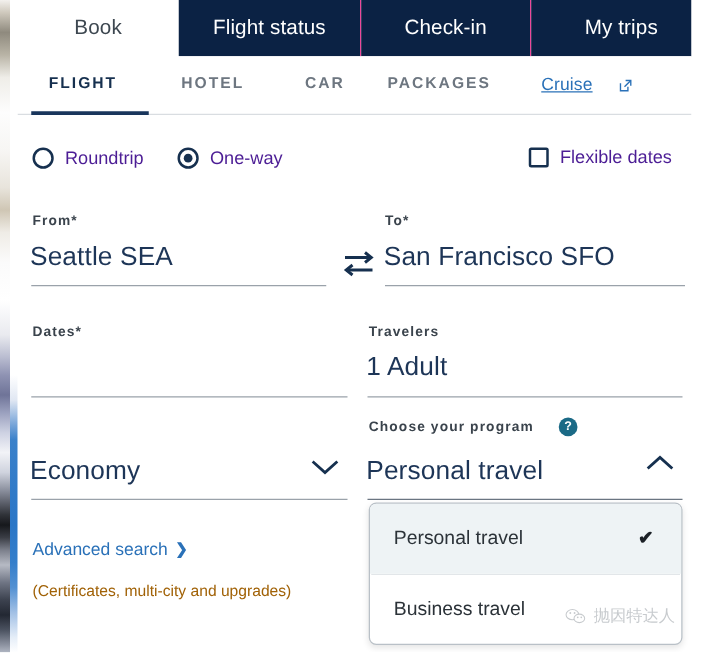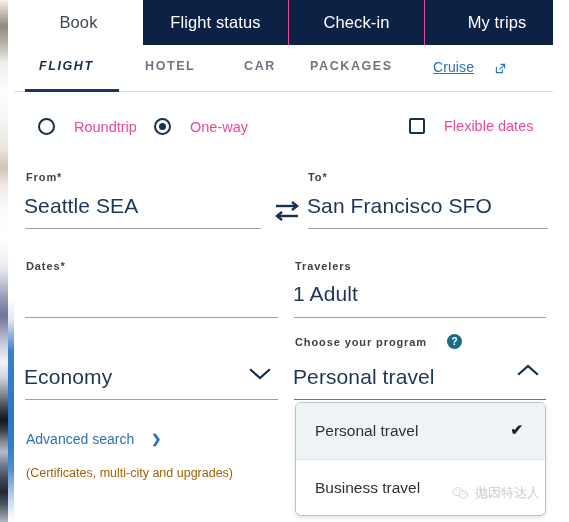--- a/index.html
+++ b/index.html
@@ -46,53 +46,53 @@
   .tab.t-fs{width:146px;}
   .tab.t-ci{width:136px;}
   .tab.t-mt{width:144px;border-right:none;}
 
   
   .subtabs{position:absolute;left:14px;top:45px;width:555px;height:48px;background:#fff;}
   .subtab{
     position:absolute;top:14px;
     font-size:12.5px;font-weight:bold;letter-spacing:1.6px;color:#6d7680;
   }
-  .subtab.active{color:#16304f;font-style:italic;}
+  .subtab.active{color:#16304f;}
   .subtab-underline{position:absolute;left:25px;top:89px;width:94px;height:3px;background:#19365c;}
   .subbar-line{position:absolute;left:14px;top:91px;width:555px;height:1px;background:#d9dde1;}
   .cruise-link{
     position:absolute;top:14px;left:419px;font-size:14px;color:#2a71b8;
     text-decoration:underline;letter-spacing:.1px;display:flex;align-items:center;gap:21px;
   }
   .ext-icon{display:inline-block;width:11px;height:11px;position:relative;top:-1px;}
 
   
   .optrow{position:absolute;left:26px;top:118px;width:530px;height:24px;}
-  .opt{position:absolute;display:flex;align-items:center;gap:19px;font-size:14.5px;color:#ec4899;margin-left:12px;}
+  .opt{position:absolute;display:flex;align-items:center;gap:9px;font-size:14.5px;color:#4c1d95;}
   .radio{width:17px;height:17px;border:2px solid #16304f;border-radius:50%;box-sizing:border-box;position:relative;flex:0 0 auto;}
   .radio.checked::after{content:"";position:absolute;left:3px;top:3px;width:7px;height:7px;border-radius:50%;background:#16304f;}
   .cbox{width:16px;height:16px;border:2px solid #16304f;box-sizing:border-box;border-radius:2px;flex:0 0 auto;}
 
   
   .flabel{position:absolute;font-size:11px;font-weight:bold;letter-spacing:.9px;color:#3a434c;}
   .fvalue{position:absolute;font-size:21px;color:#1d3557;letter-spacing:.1px;white-space:nowrap;}
   .fline{position:absolute;height:1px;background:#9aa2aa;}
 
   .swap{position:absolute;left:272px;top:198px;width:30px;height:26px;color:#16304f;}
 
   .sel-chevron{position:absolute;color:#16304f;}
 
   
   .help-badge{
     position:absolute;width:15px;height:15px;border-radius:50%;background:#1b6a86;
     color:#fff;font-size:10px;font-weight:bold;line-height:15px;text-align:center;
   }
 
   
-  .adv-link{position:absolute;left:26px;top:431px;font-size:14px;color:#2a71b8;display:flex;align-items:center;gap:17px;}
+  .adv-link{position:absolute;left:26px;top:431px;font-size:14px;color:#2a71b8;display:flex;align-items:center;gap:6px;}
   .adv-sub{position:absolute;left:26px;top:466px;font-size:12.5px;color:#a16207;}
 
   
   .dropdown{
     position:absolute;left:295px;top:402px;width:251px;height:114px;
     background:#ffffff;border:1px solid #b9c0c7;border-radius:6px;
     box-sizing:border-box;box-shadow:0 2px 5px rgba(0,0,0,.10);
     overflow:hidden;z-index:40;
   }
   .dd-item{
@@ -150,21 +150,21 @@
 
   <div class="optrow">
     <div class="opt" style="left:0px;">
       <span class="radio"></span>
       <span>Roundtrip</span>
     </div>
     <div class="opt" style="left:116px;">
       <span class="radio checked"></span>
       <span>One-way</span>
     </div>
-    <div class="opt" style="left:371px;">
+    <div class="opt" style="left:397px;">
       <span class="cbox"></span>
       <span>Flexible dates</span>
     </div>
   </div>
 
   <div class="flabel" style="left:26px;top:171px;">From*</div>
   <div class="fvalue" style="left:24px;top:194px;">Seattle SEA</div>
   <div class="fline" style="left:25px;top:228px;width:236px;"></div>
 
   <div class="swap">

